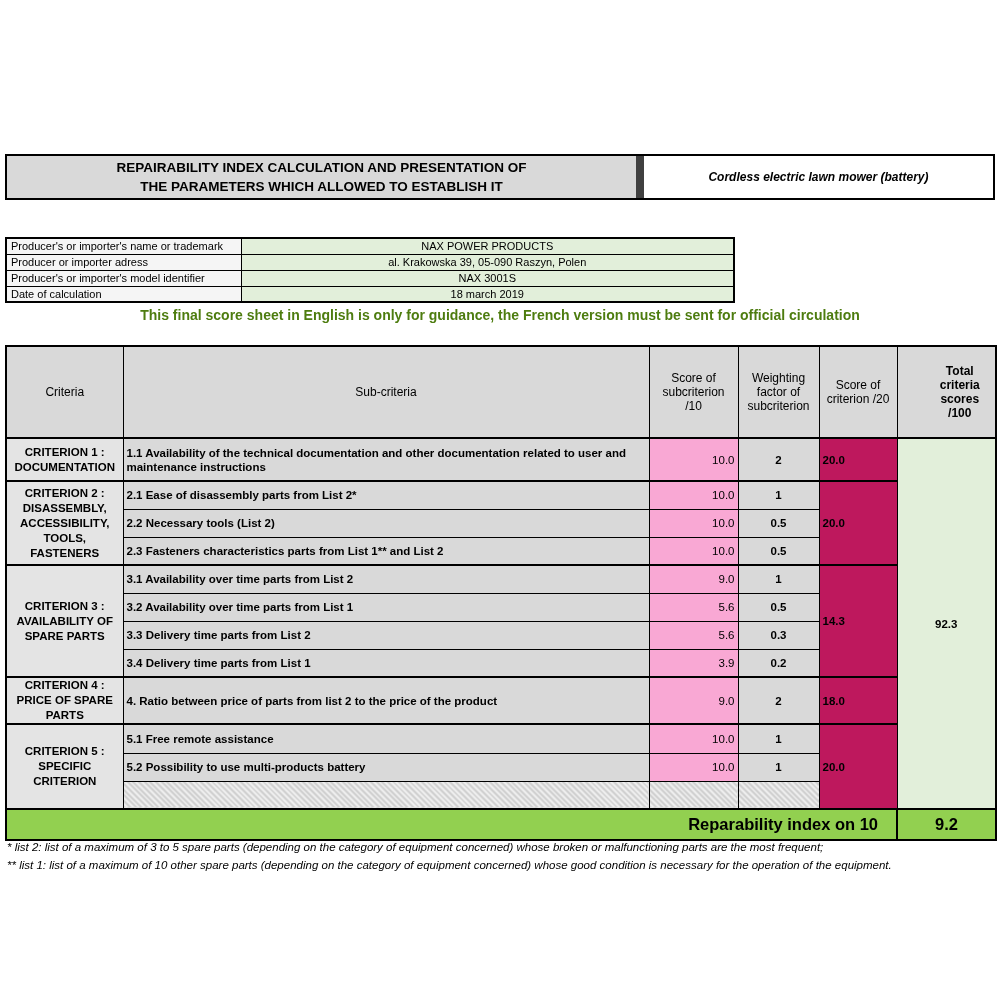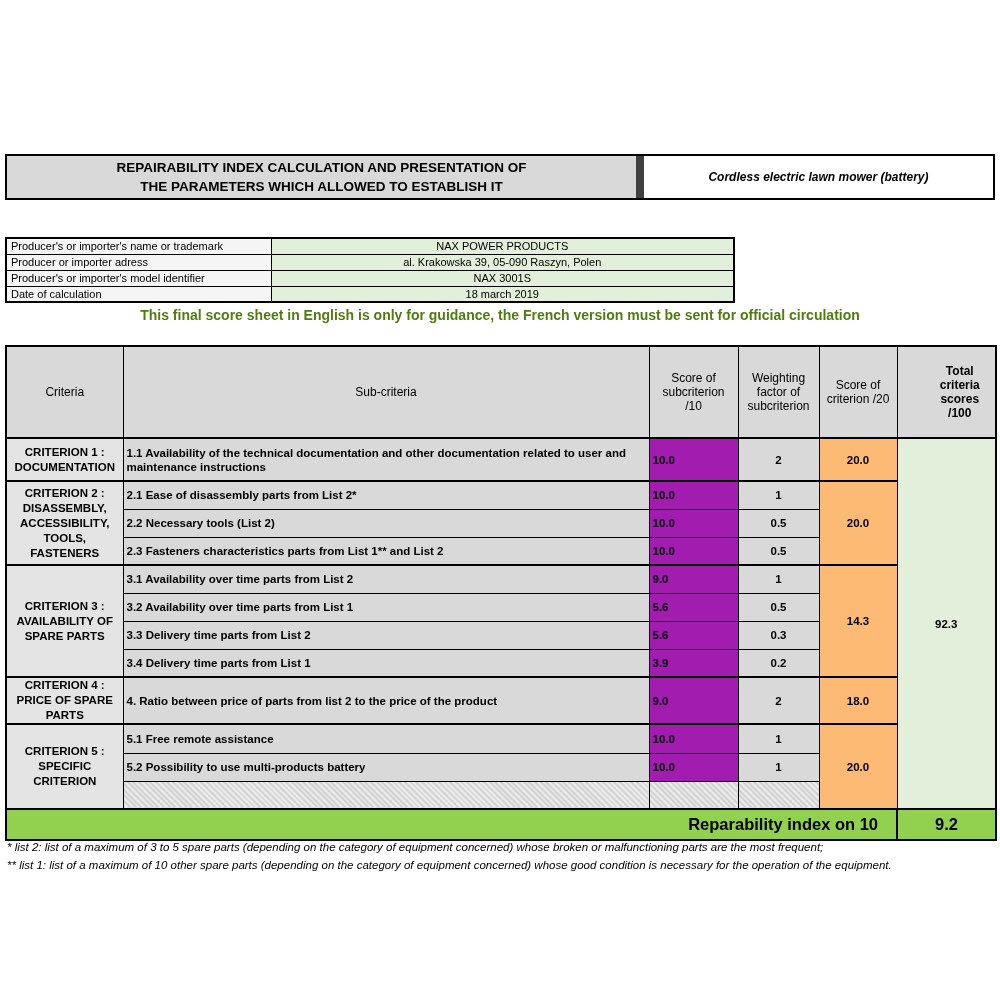--- a/index.html
+++ b/index.html
@@ -40,21 +40,21 @@
     border-collapse: collapse;
     border: 2px solid #000;
     font-size: 11px;
     table-layout: fixed;
   }
   .producer-table td {
     border: 1px solid #000;
     height: 16px;
     padding: 0 4px;
   }
-  .producer-table td.p-label { width: 265px; background: #f5f5f5; text-align: left; }
+  .producer-table td.p-label { width: 235px; background: #f5f5f5; text-align: left; }
   .producer-table td.p-value { background: #e2efda; text-align: center; }
 
   
   .notice {
     position: absolute; top: 307px; left: 0; width: 1000px;
     text-align: center;
     color: #4d7c0f; font-weight: bold; font-size: 14px;
   }
 
   
@@ -76,23 +76,23 @@
     text-align: center; font-weight: normal; font-size: 12px;
     border-bottom: 2px solid #000;
   }
   .score-table .head td.total-head { font-weight: bold; padding-left: 30px; }
   .cell-criterion {
     background: #e4e4e4;
     font-weight: bold; text-align: center; font-size: 11.5px; line-height: 15px;
     border-left: 2px solid #000; border-right: 2px solid #000; margin-top: 40px;
   }
   .cell-sub { background: #d9d9d9; font-weight: bold; text-align: left; line-height: 14px; }
-  .cell-score { background: #a21caf; font-weight: bold; text-align: left; }
+  .cell-score { background: #f9a8d4; font-weight: normal; text-align: right; }
   .cell-weight { background: #d9d9d9; font-weight: bold; text-align: center; }
-  .cell-critscore { background: #fdba74; font-weight: bold; text-align: center; }
+  .cell-critscore { background: #be185d; font-weight: bold; text-align: left; }
   .cell-total { background: #e2efda; font-weight: bold; text-align: center; border-left: 2px solid #000; }
   tr.section-start td { border-top: 2px solid #000; }
   .cell-hatched {
     background: repeating-linear-gradient(45deg, #cfcfcf 0px, #cfcfcf 2px, #efefef 2px, #efefef 4px);
   }
   tr.footer-row td {
     border-top: 2px solid #000;
     background: #92d050;
     height: 31px;
     margin-left: 37px;

